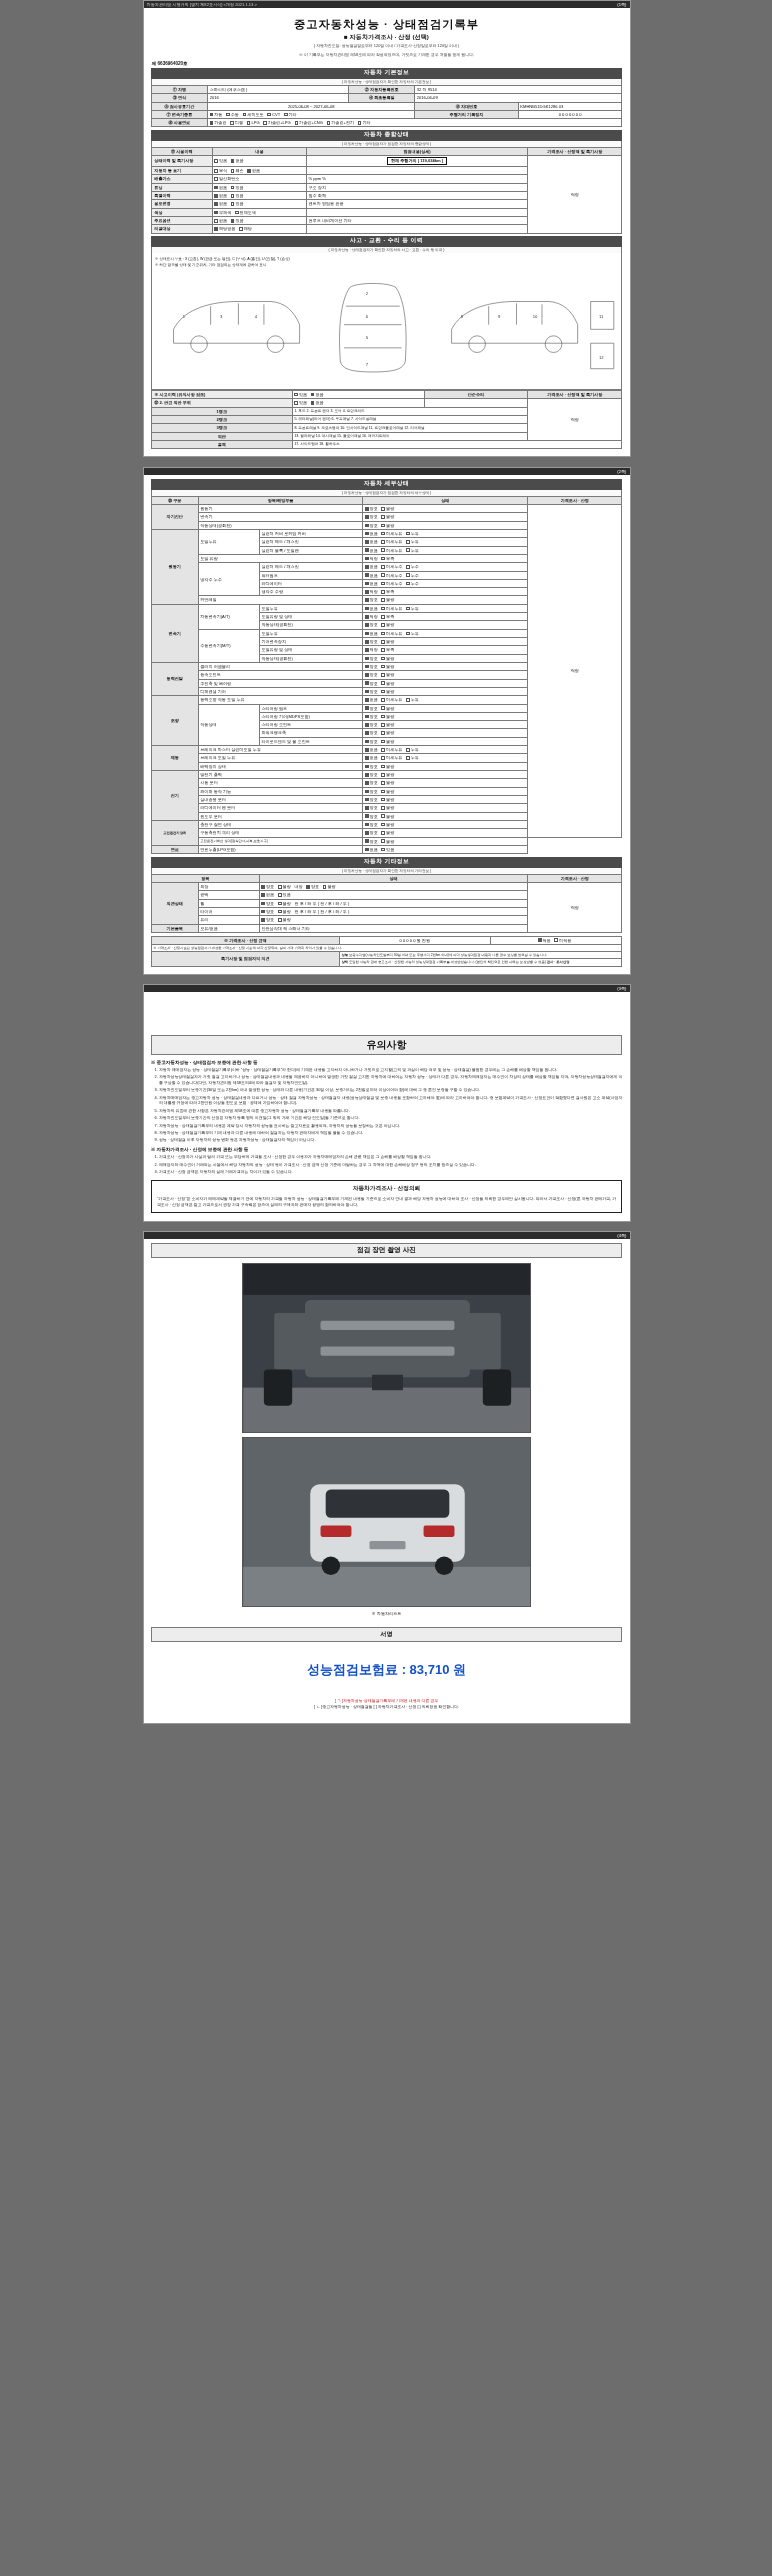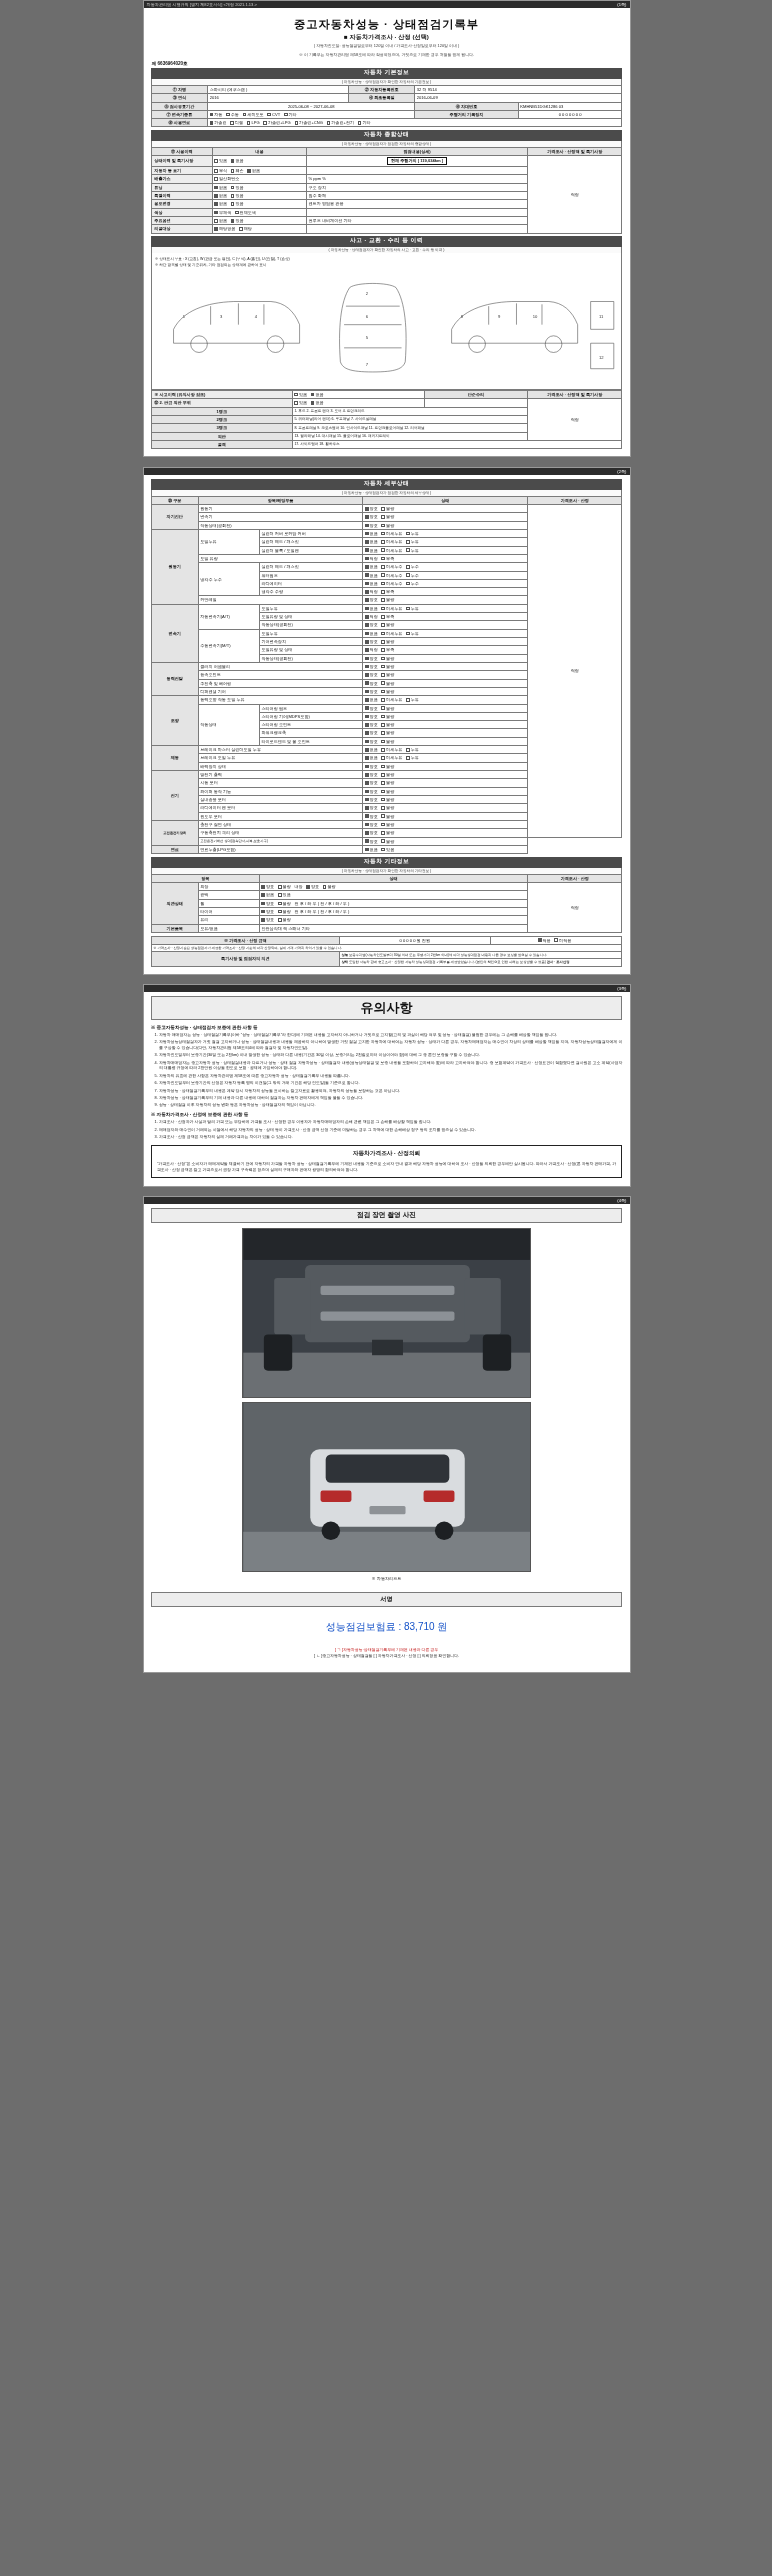--- a/index.html
+++ b/index.html
@@ -114,26 +114,27 @@
   .diagram {
     width:100%;
     height:118px;
     display:block;
   }
   .legend-row { font-size:3.6px; padding:1px 0; }
 
   
   .notice-title {
     text-align:center;
-    font-size:13px;
+    font-size:10px;
     font-weight:bold;
     border:0.5px solid #7a7a7a;
     background:#ededed;
     padding:2.1px 0;
     margin-bottom:3.1px;
+    margin-top:39px;
   }
   .notice-h {
     font-size:4.6px;
     font-weight:bold;
     margin:4.1px 0 2.1px 0;
   }
   .notice-list { margin:0; padding-left:8.2px; }
   .notice-list li { font-size:3.9px; line-height:1.5; margin-bottom:1.5px; text-align:justify; }
   .decl-box {
     border:1px solid #222;
@@ -169,23 +170,23 @@
     font-size:6.2px;
     font-weight:bold;
     border:0.5px solid #7a7a7a;
     background:#ededed;
     padding:2.1px 0;
     margin-top:5.2px;
   }
   .fee {
     text-align:center;
     color:#1452c8;
-    font-weight:normal;
-    font-size:10px;
-    padding:13px 0;
+    font-weight:bold;
+    font-size:13px;
+    padding:19px 0;
   }
   .foot-note { text-align:center; font-size:3.9px; line-height:1.6; padding-bottom:5.2px; }
   .foot-note .r { color:#b00; }
 </style>
 </head>
 <body>
 
 <div class="page">
   <div class="page-top-bar">
     <span>자동차관리법 시행규칙 [별지 제82호서식] &lt;개정 2021.1.13.&gt;</span>

